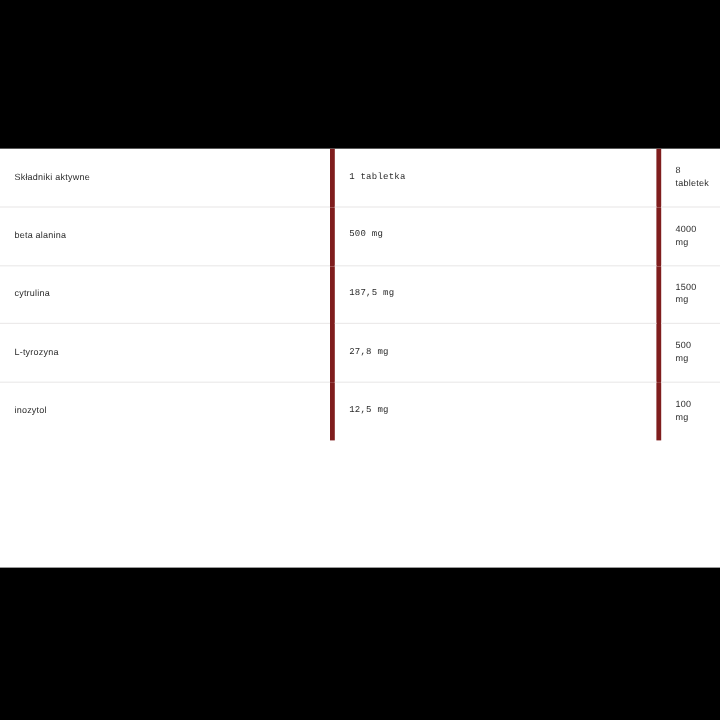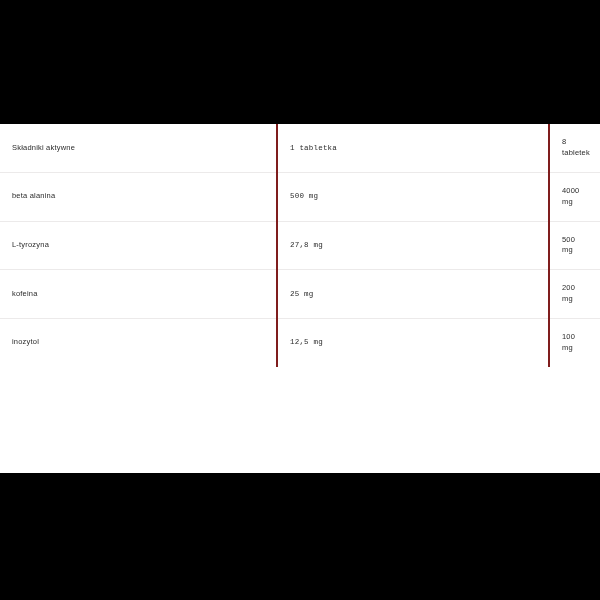--- a/index.html
+++ b/index.html
@@ -33,21 +33,21 @@
     border-collapse: collapse;
     table-layout: fixed;
     background: #ffffff;
   }
   table.ingredients col.c0 { width: 277px; }
   table.ingredients col.c1 { width: 272px; }
   table.ingredients col.c2 { width: 51px; }
 
   table.ingredients td {
     border-bottom: 1px solid #eceaea;
-    border-right: 2px solid #7f1d1d;
+    border-right: 4px solid #7f1d1d;
     padding: 0 12px;
     vertical-align: middle;
     color: #2b2b2b;
     font-size: 7.5px;
     line-height: 1.45;
     font-weight: 400;
     letter-spacing: 0.2px;
     height: 48.6px;
     box-sizing: border-box;
   }
@@ -87,28 +87,28 @@
           <td class="cell-head">Składniki aktywne</td>
           <td class="cell-qty">1 tabletka</td>
           <td class="cell-total">8 tabletek</td>
         </tr>
         <tr>
           <td class="cell-head">beta alanina</td>
           <td class="cell-qty">500 mg</td>
           <td class="cell-total">4000 mg</td>
         </tr>
         <tr>
+          <td class="cell-head">cytrulina</td>
+          <td class="cell-qty">187,5 mg</td>
+          <td class="cell-total">1500 mg</td>
+        </tr>
+        <tr>
           <td class="cell-head">L-tyrozyna</td>
           <td class="cell-qty">27,8 mg</td>
           <td class="cell-total">500 mg</td>
-        </tr>
-        <tr>
-          <td class="cell-head">kofeina</td>
-          <td class="cell-qty">25 mg</td>
-          <td class="cell-total">200 mg</td>
         </tr>
         <tr>
           <td class="cell-head">inozytol</td>
           <td class="cell-qty">12,5 mg</td>
           <td class="cell-total">100 mg</td>
         </tr>
       </tbody>
     </table>
   </div>
 </div>

